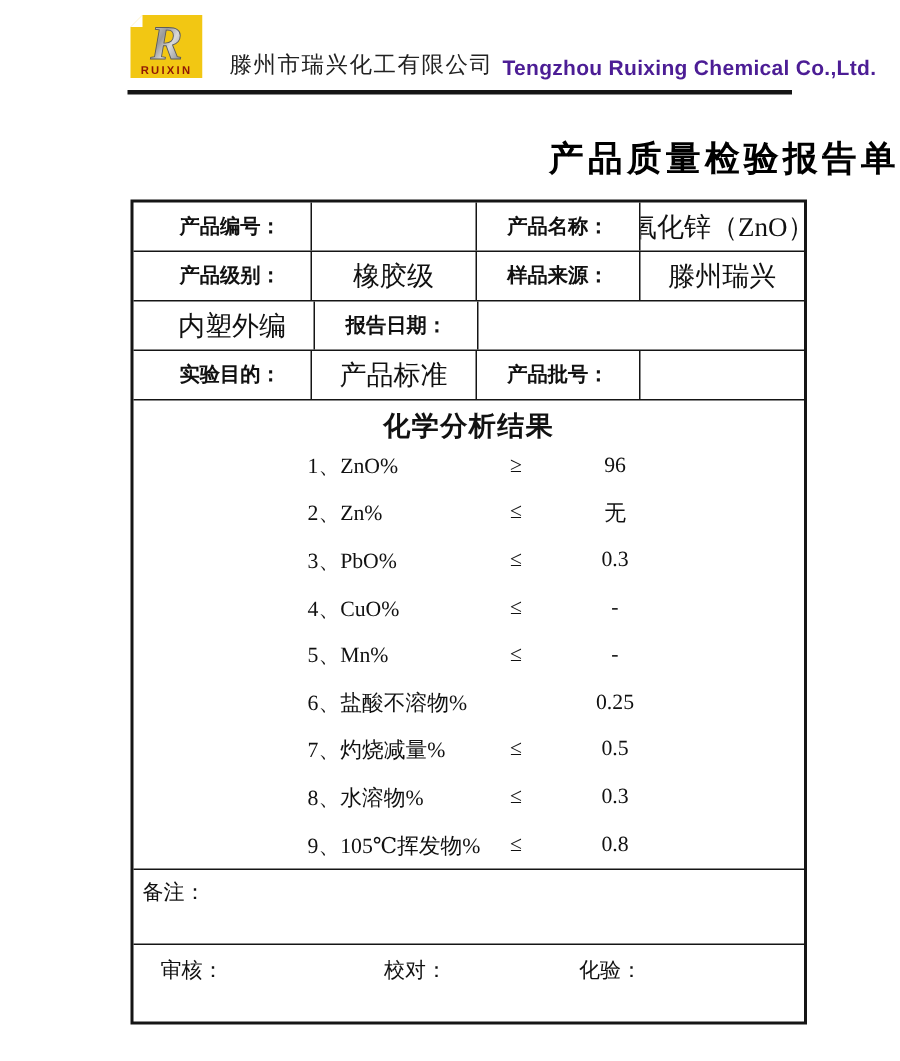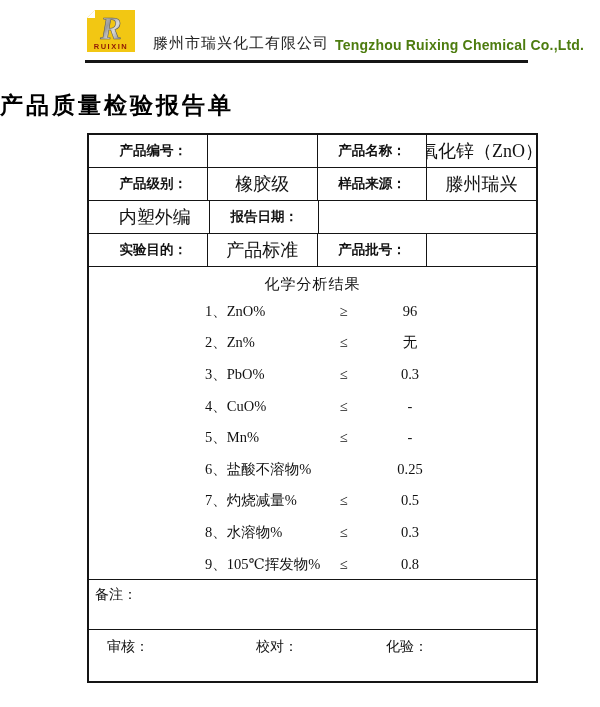--- a/index.html
+++ b/index.html
@@ -14,26 +14,26 @@
     border-bottom:3px solid #151515;padding-bottom:4px;
   }
   .header-row{display:flex;align-items:flex-end;}
   .logo{width:50px;height:46px;flex:0 0 auto;margin-right:8px;}
   .company-cn{
     font-size:15px;color:#222;letter-spacing:1px;
     padding-bottom:3px;white-space:nowrap;margin-left:10px;
   }
   .company-en{
     font-family:"Liberation Sans","DejaVu Sans",sans-serif;
-    font-weight:700;font-size:14px;color:#4d7c0f;
+    font-weight:700;font-size:14px;color:#4c1d95;
     padding-bottom:3px;margin-left:6px;white-space:nowrap;letter-spacing:.2px;
   }
   
   .title{
-    position:absolute;top:90px;left:0;width:600px;text-align:left;
+    position:absolute;top:90px;left:0;width:600px;text-align:right;
     font-size:23px;font-weight:700;letter-spacing:3px;
     font-family:"Liberation Sans","DejaVu Sans",sans-serif;color:#000;
   }
   
   .report-table{
     position:absolute;left:87px;top:133px;width:451px;height:550px;
     border:2px solid #151515;box-sizing:border-box;
     display:flex;flex-direction:column;font-size:14px;
   }
   .info-row{
@@ -51,21 +51,21 @@
     font-weight:700;font-size:13.5px;
   }
   .val{font-size:18px;text-align:right;}
   
   .analysis{
     flex:0 0 313px;height:313px;border-bottom:1.5px solid #151515;
     box-sizing:border-box;position:relative;
   }
   .analysis-heading{
     height:28px;line-height:34px;text-align:center;
-    font-size:15px;letter-spacing:1px;
+    font-size:18px;letter-spacing:1px;font-weight:bold;
   }
   .analysis-line{position:relative;height:31.6px;font-size:14.5px;}
   .a-name{position:absolute;left:116px;top:50%;transform:translateY(-50%);white-space:nowrap;}
   .a-rel{position:absolute;left:233px;width:44px;text-align:center;top:50%;transform:translateY(-50%);}
   .a-val{position:absolute;left:277px;width:88px;text-align:center;top:50%;transform:translateY(-50%);}
   
   .remarks{
     flex:0 0 50px;height:50px;border-bottom:1.5px solid #151515;
     box-sizing:border-box;padding:6px 0 0 6px;font-size:14px;
   }

